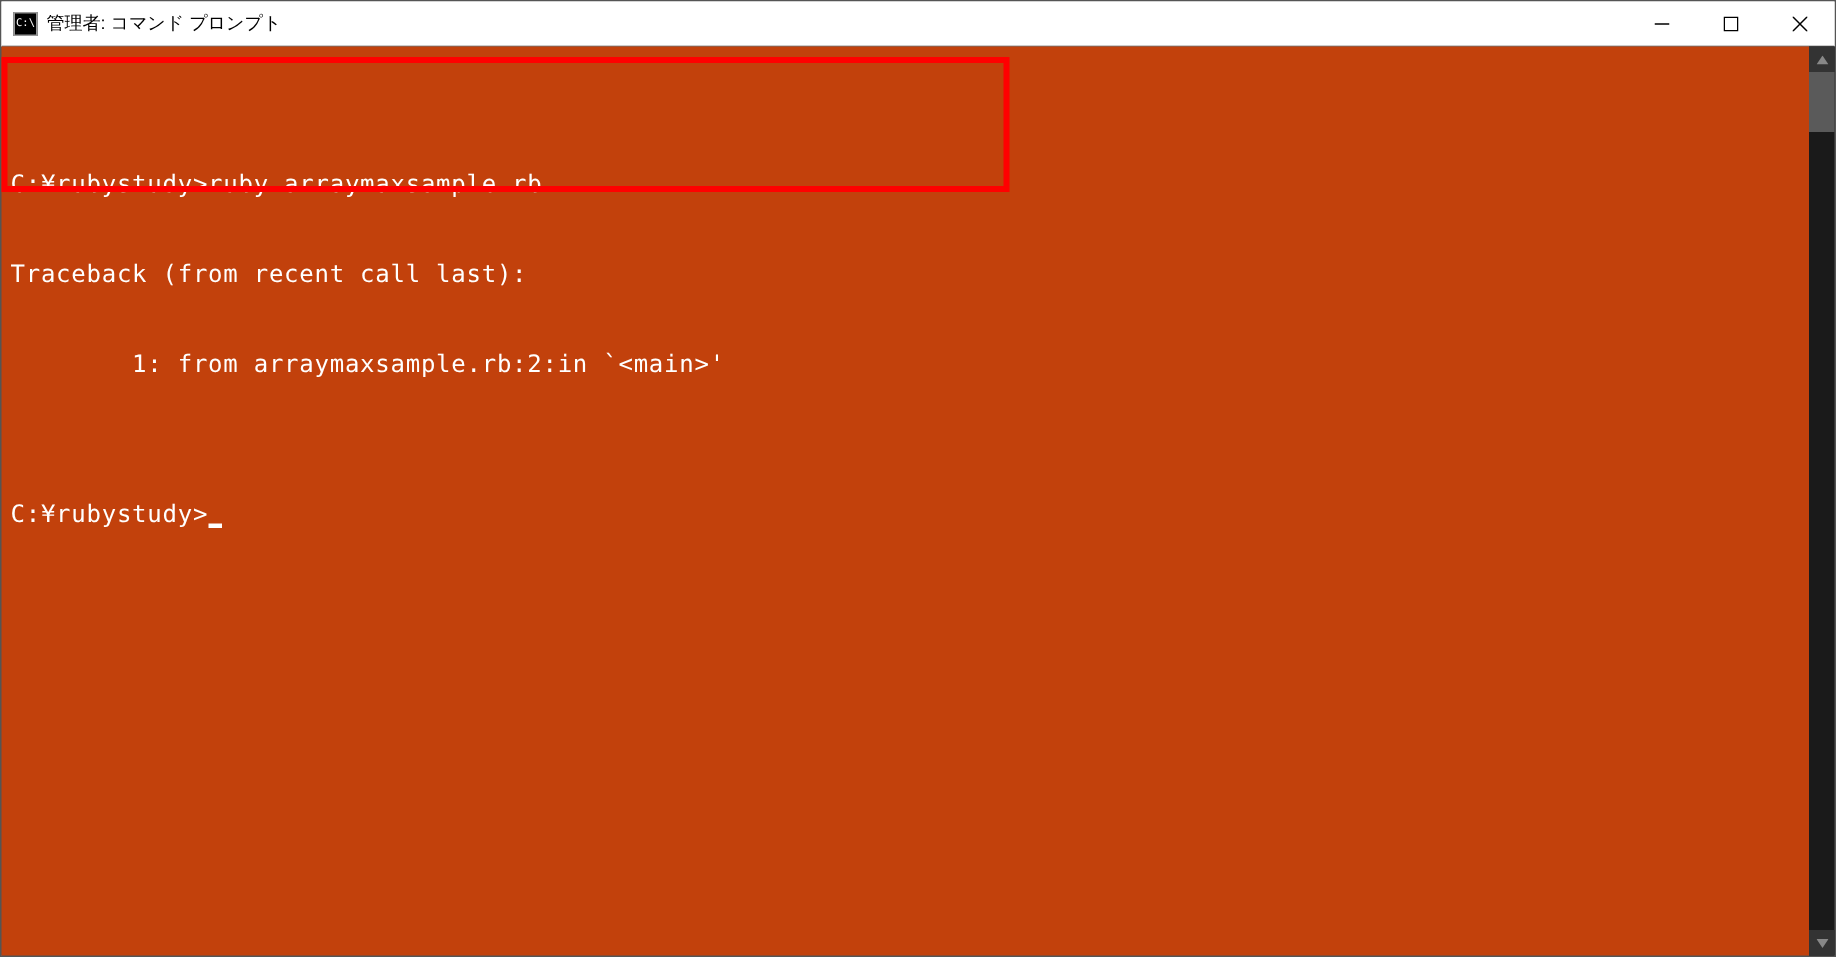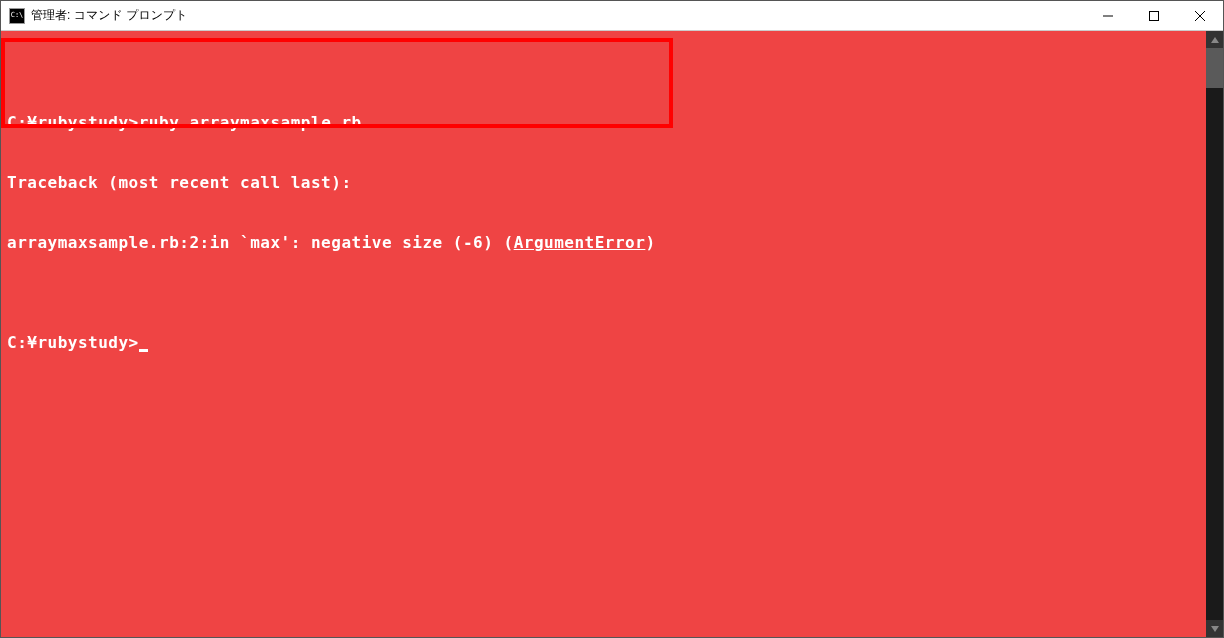--- a/index.html
+++ b/index.html
@@ -71,30 +71,29 @@
       height: 10px;
     }
     .terminal-wrapper {
       flex: 1;
       display: flex;
       background: #000;
       position: relative;
     }
     .terminal {
       flex: 1;
-      background: #ef4444;
+      background: #c2410c;
       color: #fff;
       font-family: "MS Gothic", "Consolas", monospace;
       font-size: 16px;
       line-height: 20px;
       padding: 2px 20px 2px 6px;
       white-space: pre;
       position: relative;
       letter-spacing: 0.5px;
-      font-weight: bold;
     }
     .scrollbar {
       width: 17px;
       background: #1a1a1a;
       display: flex;
       flex-direction: column;
     }
     .scrollbar-btn {
       height: 17px;
       background: #333;
@@ -167,22 +166,22 @@
             <line x1="10" y1="0" x2="0" y2="10" stroke="currentColor" stroke-width="1"></line>
           </svg>
       </div>
     </div>
   </div>
 
   <div class="terminal-wrapper">
     <div class="terminal">
       <span class="terminal-line"></span>
       <span class="terminal-line"><span>C:¥rubystudy&gt;</span><span>ruby arraymaxsample.rb</span></span>
-      <span class="terminal-line">Traceback (most recent call last):</span>
-      <span class="terminal-line"><span>arraymaxsample.rb:2:in `max': negative size (-6) (</span><span class="underlined">ArgumentError</span><span>)</span></span>
+      <span class="terminal-line">Traceback (from recent call last):</span>
+      <span class="terminal-line">        1: from arraymaxsample.rb:2:in `&lt;main&gt;'</span>
       <span class="terminal-line"></span>
       <span class="terminal-line"><span>C:¥rubystudy&gt;</span><span class="cursor"></span></span>
 
       <div class="highlight-box"></div>
     </div>
 
     <div class="scrollbar">
       <div class="scrollbar-btn">
         <svg width="8" height="6" viewBox="0 0 8 6">
             <path d="M0 6 L4 0 L8 6 Z" fill="#888"></path>

